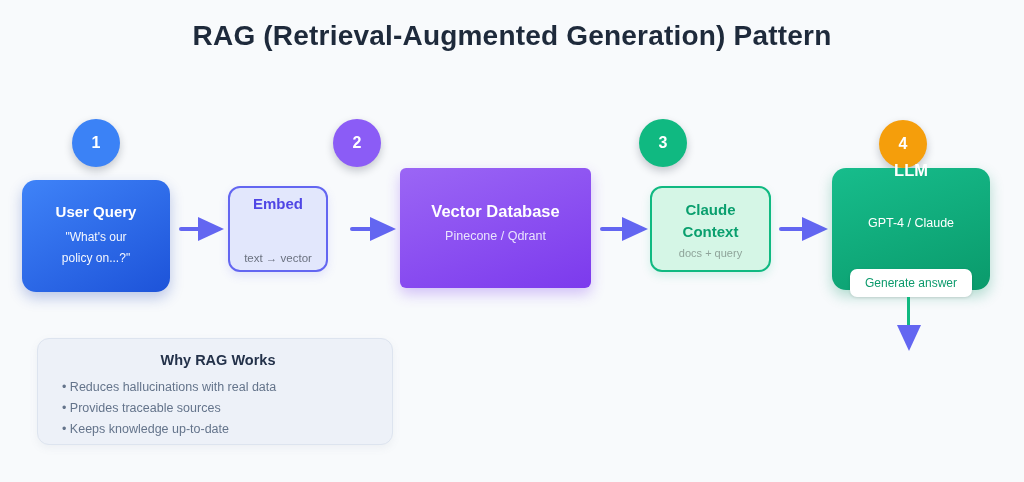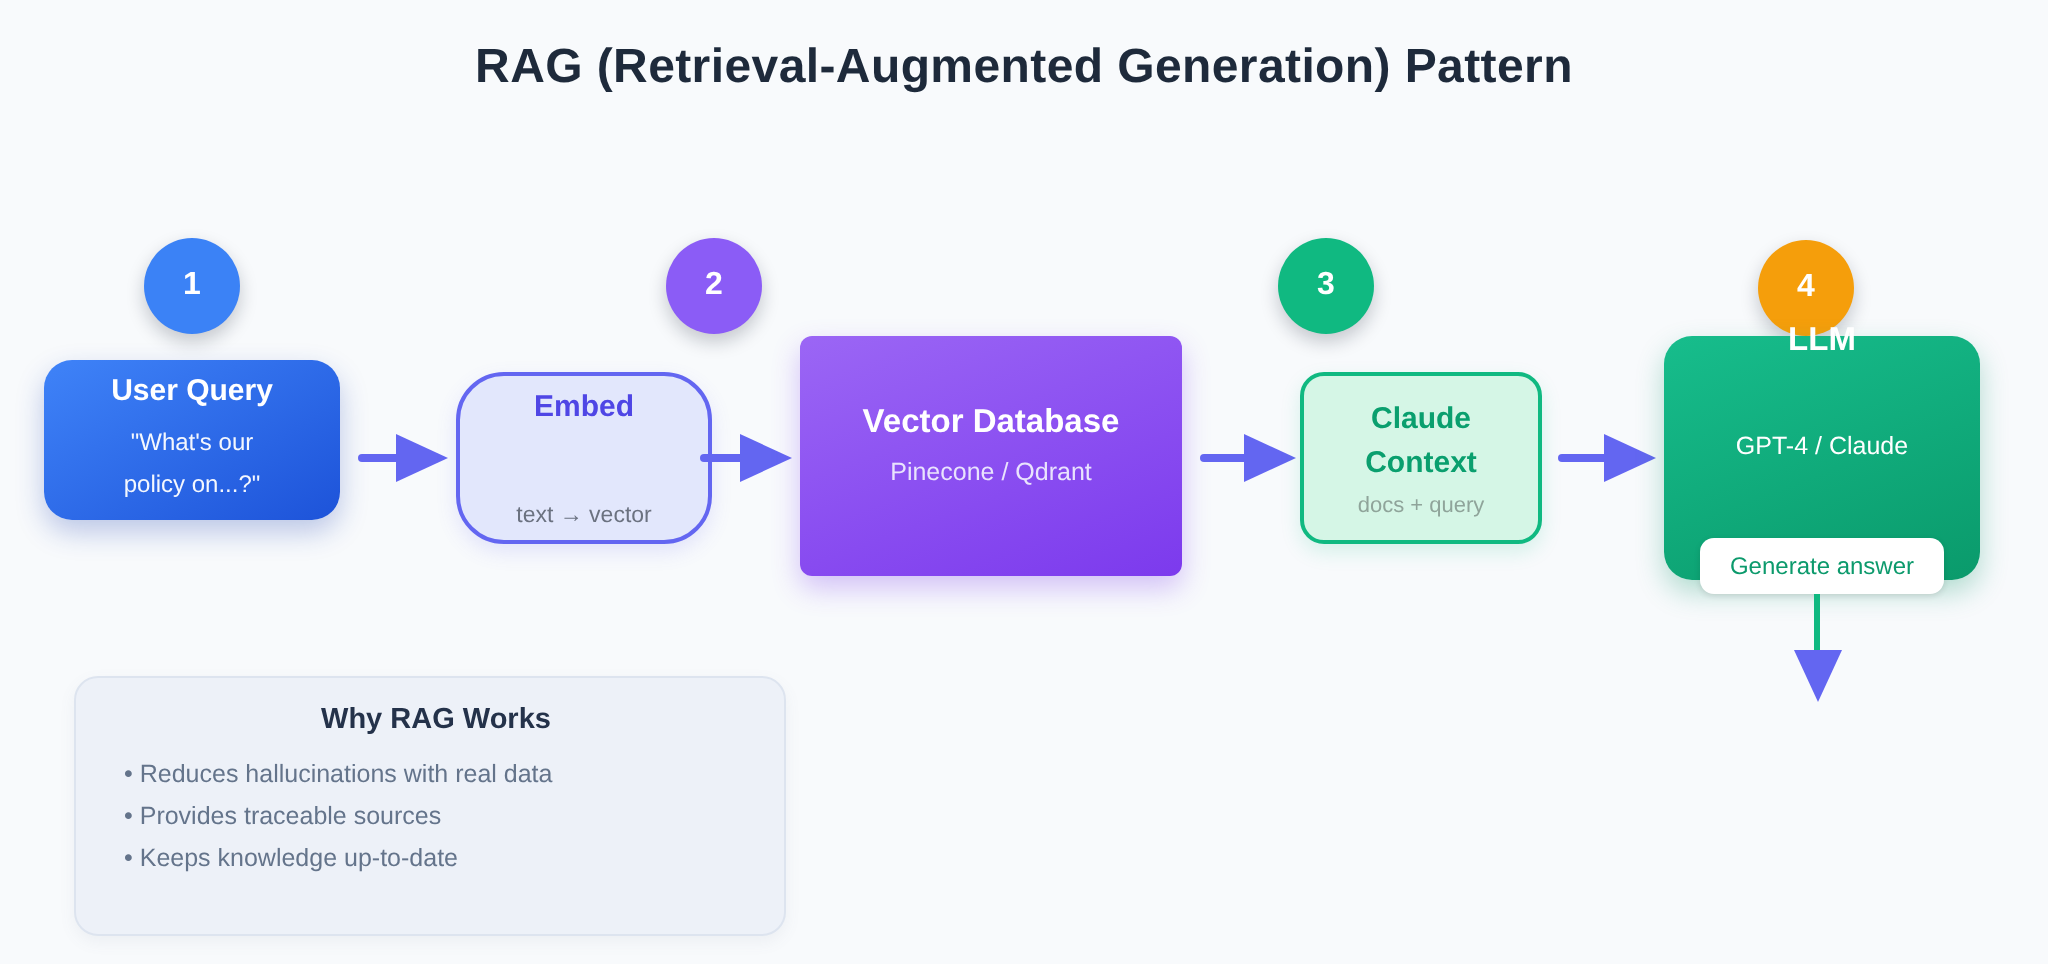--- a/index.html
+++ b/index.html
@@ -4,21 +4,21 @@
 <style>
   html,body { margin:0; padding:0; background:#f8fafc; }
   .canvas {
     position:relative; width:1024px; height:482px;
     background:var(--background,#f8fafc);
     font-family:"Liberation Sans",sans-serif;
     overflow:hidden;
   }
   .diagram-title {
     position:absolute; top:20px; left:0; width:100%;
-    text-align:center; font-size:24px; font-weight:700;
+    text-align:center; font-size:28px; font-weight:700;
     color:var(--title-text,#1e2a3b); letter-spacing:.2px; margin:0;
   }
   
   .badge {
     position:absolute; width:48px; height:48px; border-radius:50%;
     display:flex; align-items:center; justify-content:center;
     color:#fff; font-weight:700; font-size:16px;
     box-shadow:0 4px 9px rgba(15,23,42,.22);
   }
   .badge-1 { left:72px;  top:119px; background:var(--badge-blue,#3b82f6); }
@@ -28,29 +28,29 @@
 
   
   .node {
     position:absolute; box-sizing:border-box;
     display:flex; flex-direction:column; align-items:center; justify-content:center;
     text-align:center;
   }
   .node-title { font-weight:700; }
 
   .node-user-query {
-    left:22px; top:180px; width:148px; height:80px; border-radius:14px;
+    left:22px; top:180px; width:148px; height:112px; border-radius:14px;
     background:linear-gradient(150deg,#3f83f8 0%,#1d53d9 100%);
     color:#fff; box-shadow:0 6px 14px rgba(30,64,175,.28);
   }
   .node-user-query .node-title { font-size:15px; margin-bottom:7px; }
   .node-user-query .node-sub { font-size:12px; line-height:1.75; max-width:92px; color:rgba(255,255,255,.95); }
 
   .node-embed {
-    left:228px; top:186px; width:128px; height:86px; border-radius:24px;
+    left:228px; top:186px; width:100px; height:86px; border-radius:12px;
     background:#e2e7fc; border:2px solid #6366f1;
     box-shadow:0 4px 10px rgba(99,102,241,.15);
     gap:30px;
   }
   .node-embed .node-title { font-size:15px; color:#4f46e5; margin-bottom:10px; }
   .node-embed .node-sub { font-size:11.5px; color:#6b7280; }
 
   .node-vector {
     left:400px; top:168px; width:191px; height:120px; border-radius:6px;
     background:linear-gradient(160deg,#9b66f5 0%,#7c3aed 100%);
@@ -85,21 +85,21 @@
     left:795px; top:360px; width:193px; height:85px; border-radius:12px;
     background:#fdf1c9; border:2px solid #f3a71c;
     box-shadow:0 5px 12px rgba(217,119,6,.14);
   }
   .node-response .node-title { font-size:14.5px; color:#c2620d; margin-bottom:6px; }
   .response-line1 { font-size:12.5px; color:#5d564b; margin-bottom:3px; }
   .response-line2 { font-size:11.5px; color:#b45309; }
 
   
   .why-panel {
-    position:absolute; left:37px; top:338px; width:356px; height:130px;
+    position:absolute; left:37px; top:338px; width:356px; height:107px;
     box-sizing:border-box; border-radius:12px;
     background:#edf1f8; border:1px solid #dde4ef;
     padding:13px 18px 0 24px;
     box-shadow:0 3px 8px rgba(100,116,139,.08);
   }
   .why-title { text-align:center; font-weight:700; font-size:14.5px; color:#24324a; margin:0 0 9px 0; }
   .why-item { font-size:12.5px; color:#64748b; line-height:1.68; }
   .why-item::before { content:"• "; }
 
   

